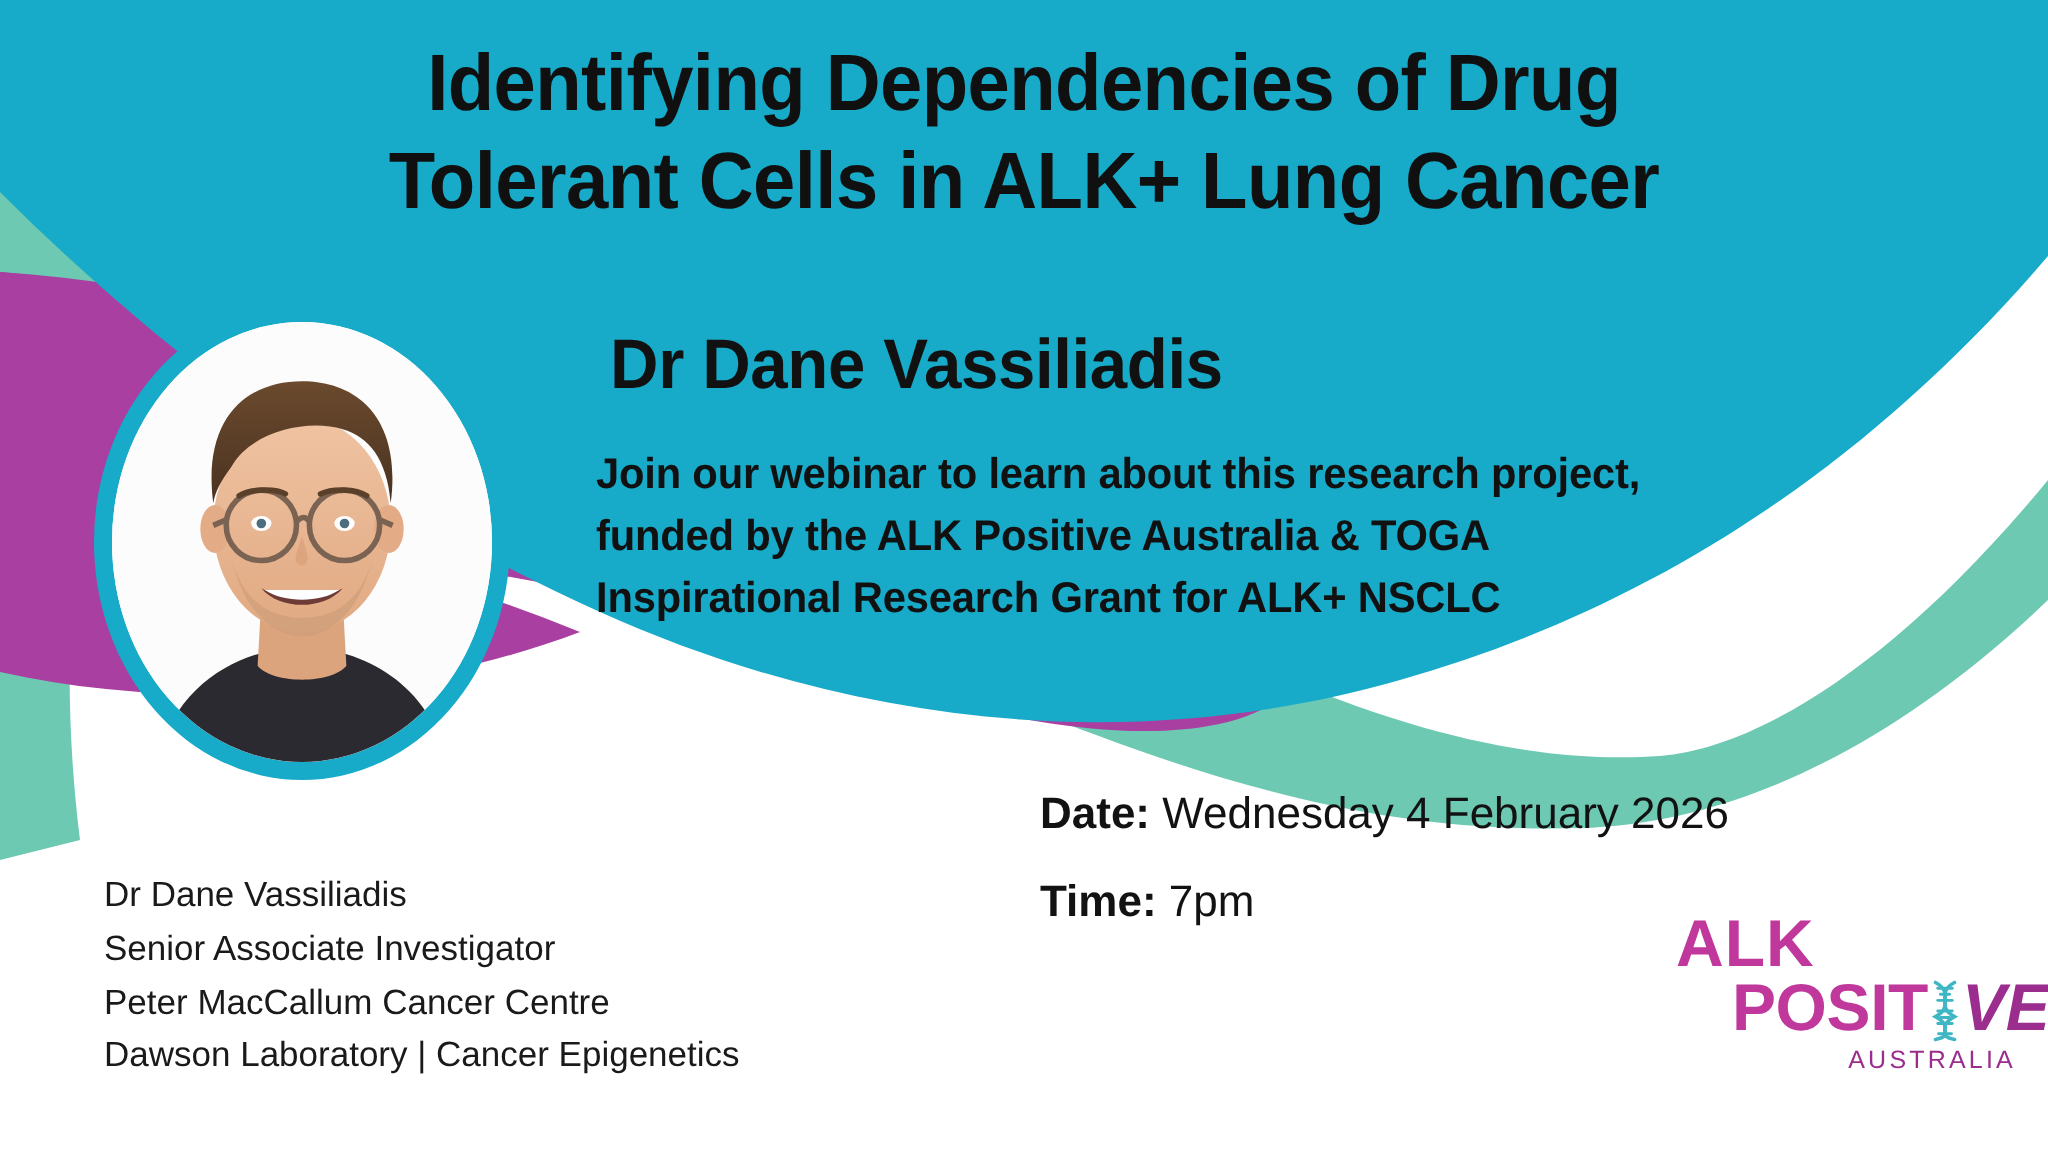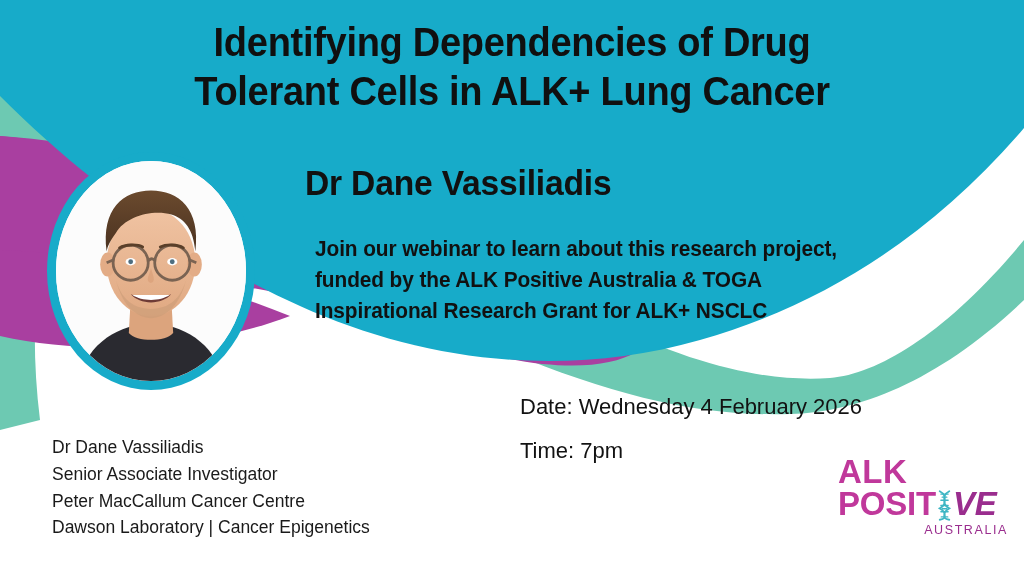--- a/index.html
+++ b/index.html
@@ -50,24 +50,23 @@
     color:#111111;
     letter-spacing:-0.2px;
     z-index:5;
     transform:scaleX(0.96);
     transform-origin:left center;
   }
 
   
   .blurb{
     position:absolute;
-    left:315px; top:222px;
+    left:298px; top:222px;
     width:700px;
     z-index:5;
-    margin-top:12px;
   }
   .blurb-line{
     display:block;
     font-weight:bold;
     font-size:21.5px;
     line-height:1.44;
     color:#111111;
     letter-spacing:-0.1px;
     transform:scaleX(0.97);
     transform-origin:left center;
@@ -79,21 +78,21 @@
     left:520px; top:396px;
     z-index:5;
   }
   .dt-row{
     font-size:22px;
     line-height:1.0;
     color:#121212;
     margin-bottom:22px;
     white-space:nowrap;
   }
-  .dt-label{font-weight:normal;}
+  .dt-label{font-weight:bold;}
   .dt-value{font-weight:normal;}
 
   
   .credentials{
     position:absolute;
     left:52px; top:434px;
     z-index:5;
   }
   .cred-line{
     display:block;
@@ -140,21 +139,21 @@
   }
   .logo-positive{
     font-weight:bold;
     font-size:33px;
     line-height:1.0;
     letter-spacing:-0.2px;
     color:#9A2D8E;
     display:block;
     white-space:nowrap;
   }
-  .logo-pos-a{color:#C0389B;}
+  .logo-pos-a{color:#C0389B;margin-left:28px;}
   .logo-pos-b{color:#9A2D8E;font-style:italic;}
   .logo-dna{
     display:inline-block;
     width:19px;
     height:31px;
     vertical-align:-6px;
     margin:0 -1px;
   }
   .logo-australia{
     display:block;

